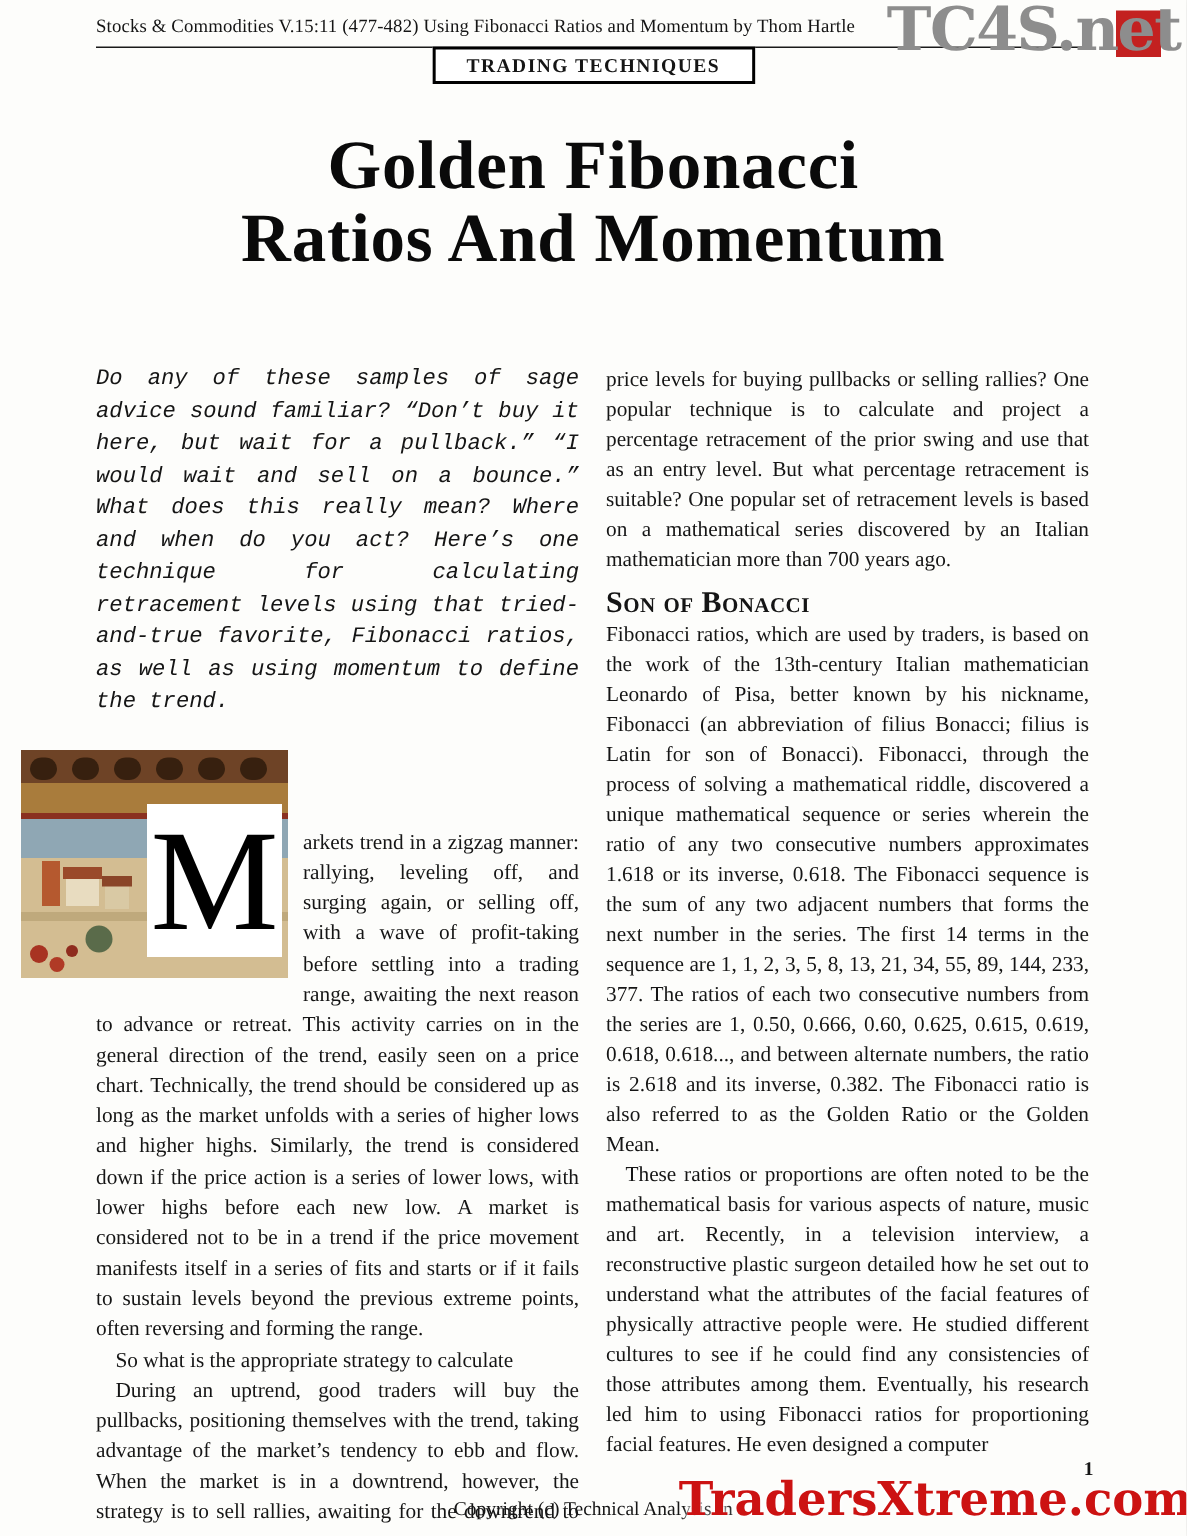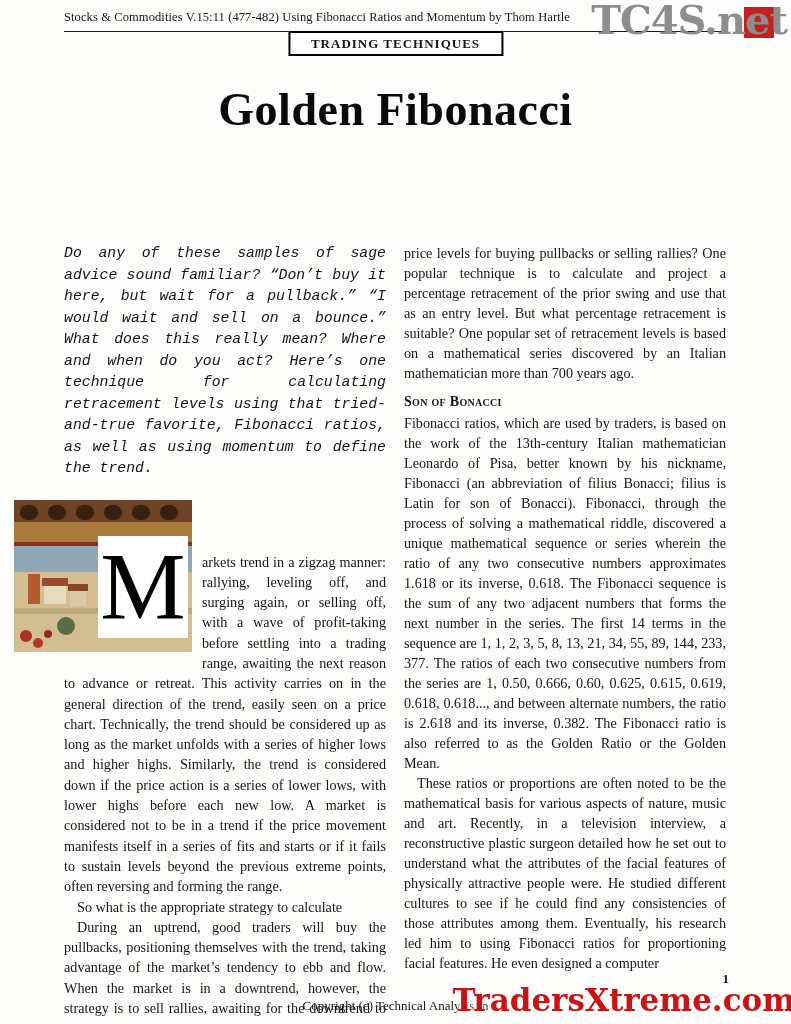--- a/index.html
+++ b/index.html
@@ -58,21 +58,21 @@
   .dropcap-box span { font-size:96px; line-height:.85; color:#000; }
   .para-indent { text-indent:13px; }
   
   .byline-wrap { margin-top:42px; width:208px; }
   .byline-square { width:22px; height:11px; background:#000; margin-left:158px; }
   .byline-rule { border-top:1.5px solid #000; width:208px; }
   .byline { text-align:center; font-weight:bold; font-style:italic; font-size:13.5px; padding-top:3px; }
   
   .col-right { line-height:20px; }
   .sob-heading {
-    font-variant:small-caps; font-weight:bold; font-size:14px;
+    font-variant:small-caps; font-weight:bold; font-size:20px;
     margin:9px 0 1px; text-align:left; letter-spacing:.3px;
   }
   
   .footer-copy {
     position:absolute; top:998px; left:0; width:100%;
     text-align:center; font-size:13px;
   }
   .page-num { position:absolute; top:971px; right:62px; font-size:13px; font-weight:bold; }
   
   .wm-center {
@@ -100,20 +100,21 @@
 
   <div class="site-logo">
     <span class="logo-red"></span>
     <span>TC4S.net</span>
   </div>
 
   <div class="section-box">TRADING TECHNIQUES</div>
 
   <div class="title">
     <div>Golden Fibonacci</div>
+    <div>Ratios And Momentum</div>
   </div>
 
   <div class="columns">
 
     <div class="col col-left">
       <p class="intro">Do any of these samples of sage advice sound familiar? “Don’t buy it here, but wait for a pullback.” “I would wait and sell on a bounce.” What does this really mean? Where and when do you act? Here’s one technique for calculating retracement levels using that tried-and-true favorite, Fibonacci ratios, as well as using momentum to define the trend.</p>
 
       <p class="opening">
         <span class="artwork">
           <svg viewBox="0 0 178 152">

